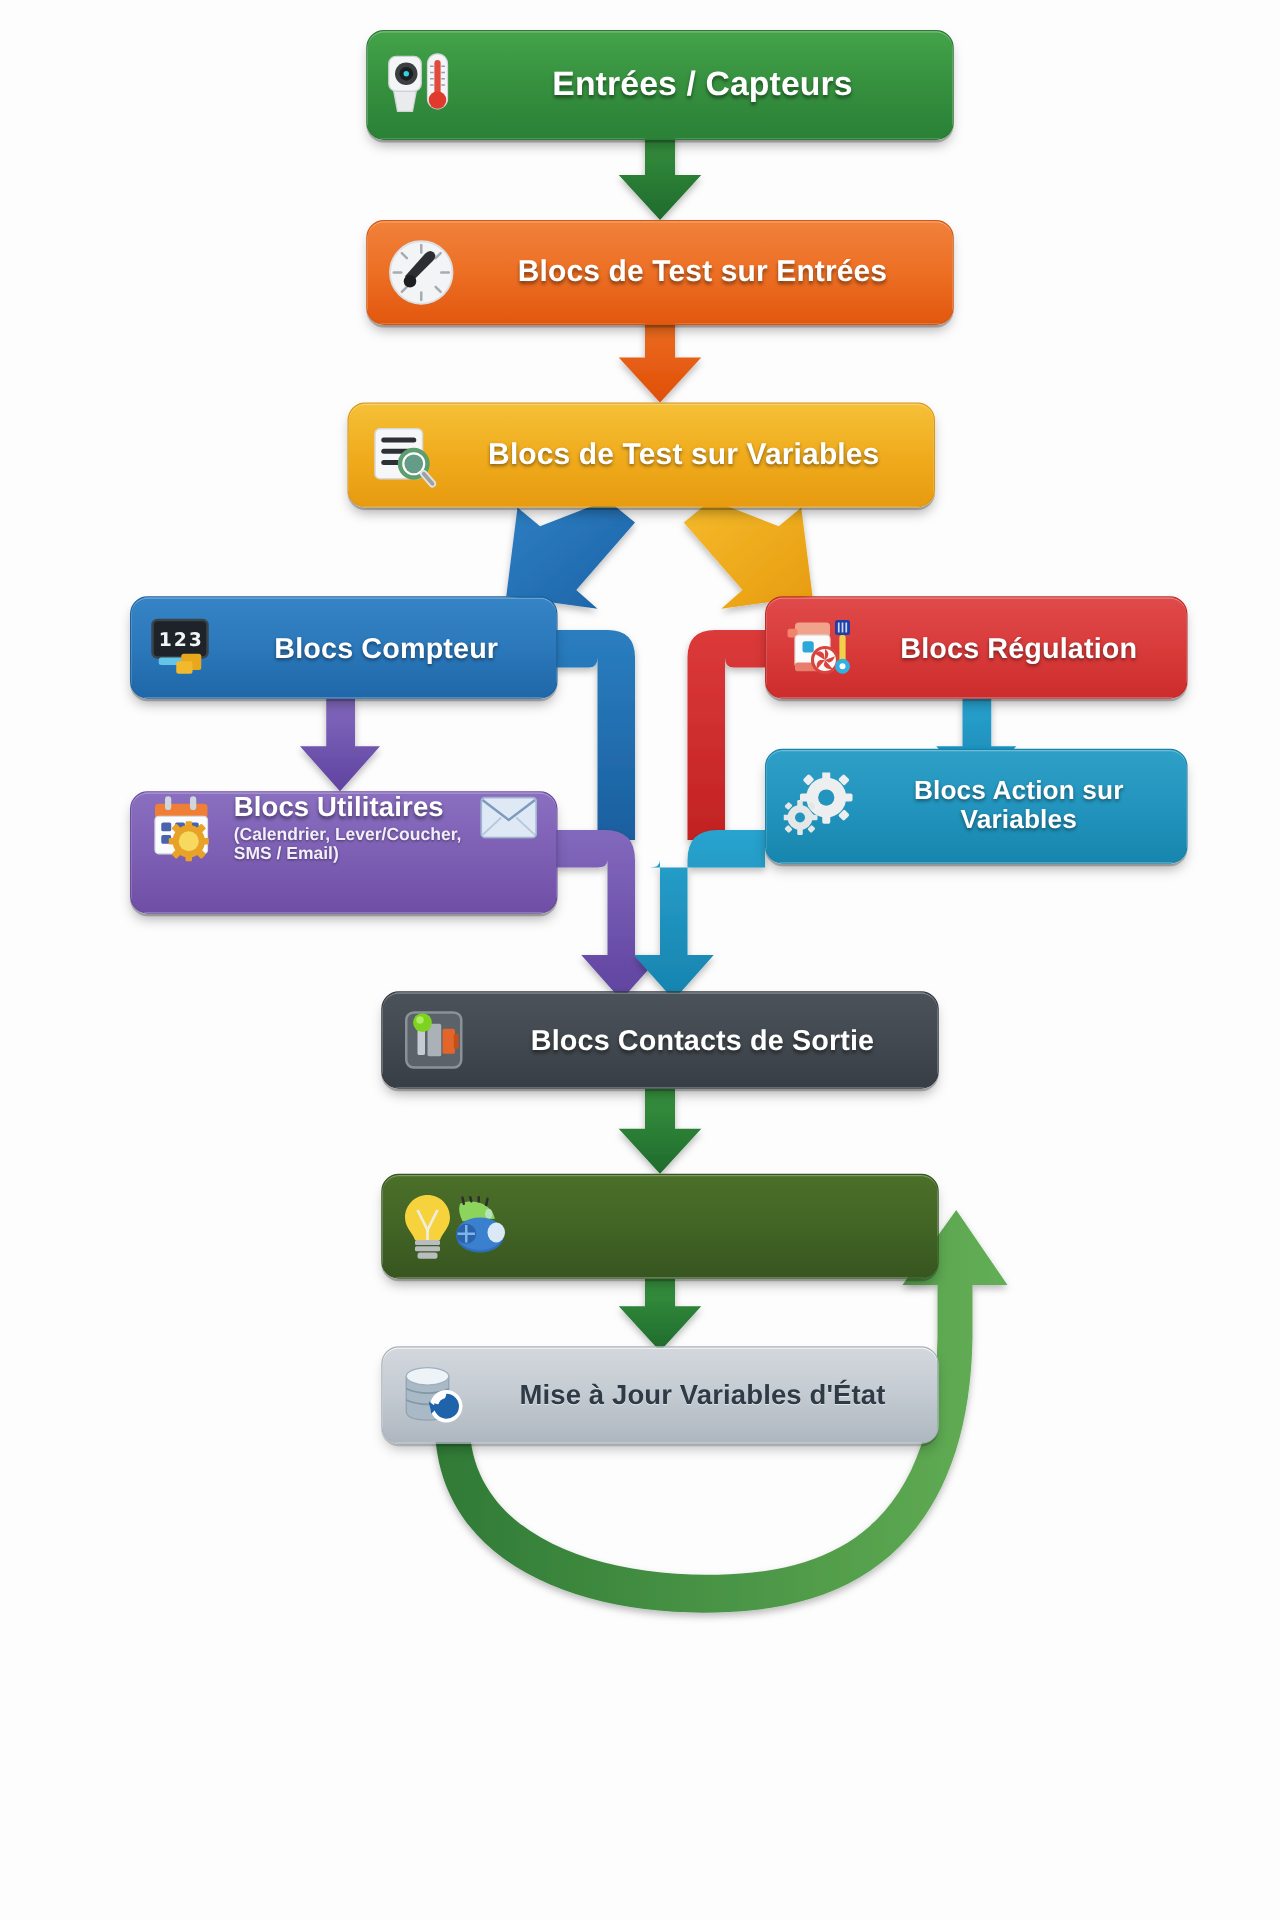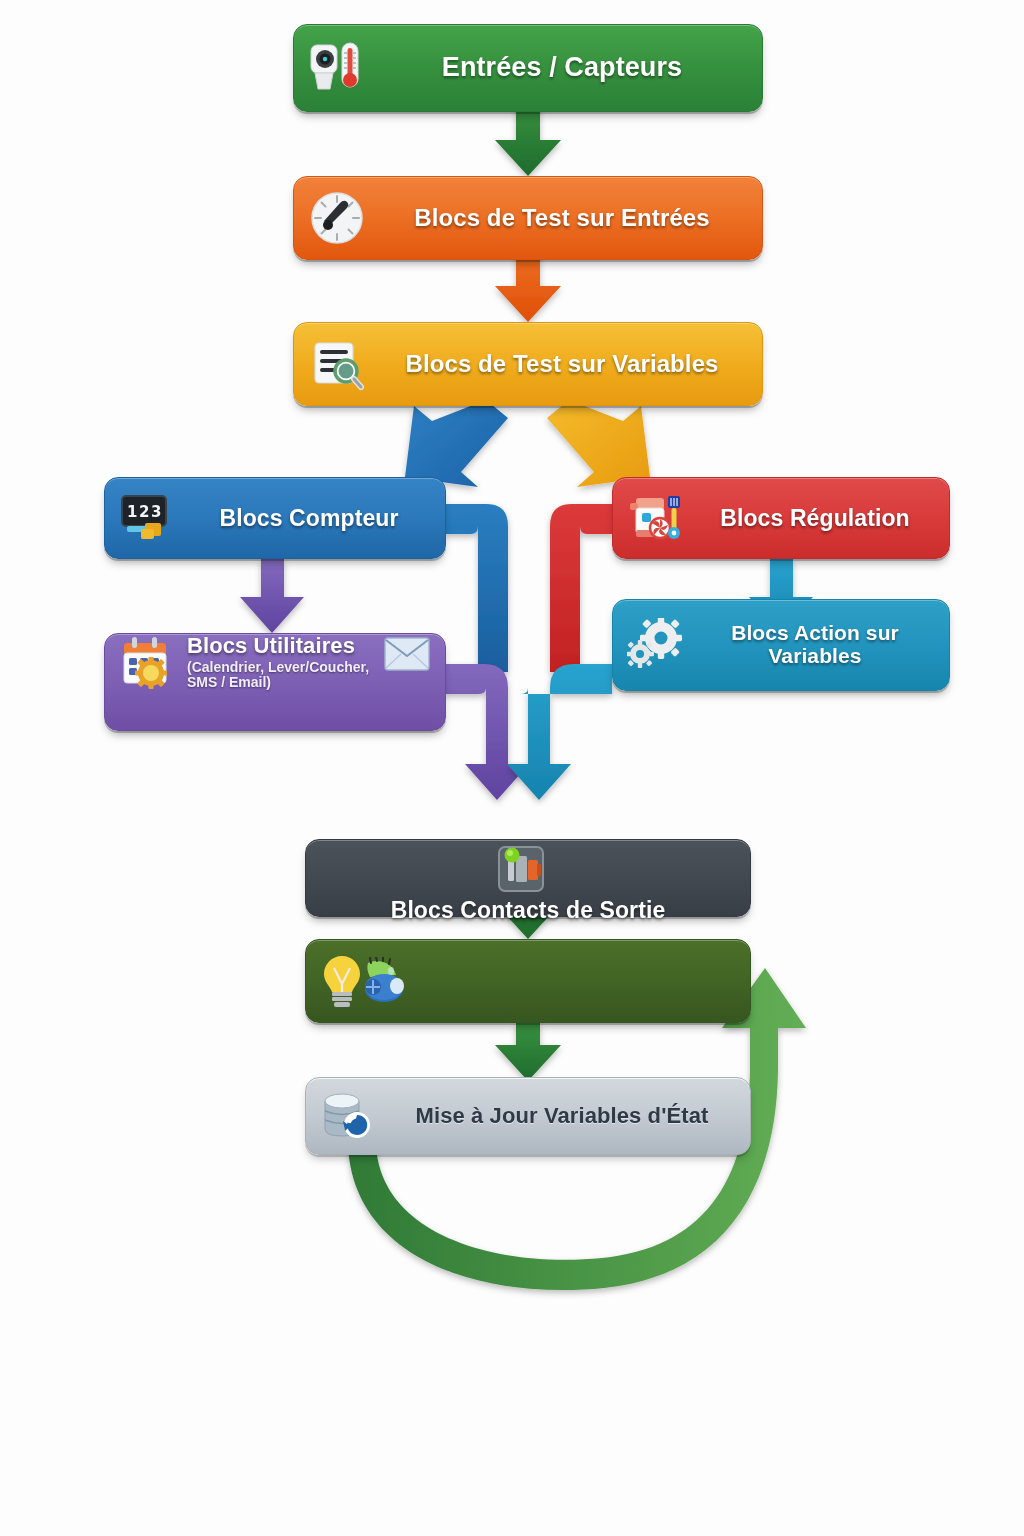--- a/index.html
+++ b/index.html
@@ -55,21 +55,21 @@
   #n-inputs .label{font-size:27px;}
 
   #n-test-in{
     left:277px;top:176px;width:470px;height:84px;
     background:linear-gradient(180deg,#f1813a 0%,#ec6f24 50%,#e2570e 100%);
     border:1px solid #d4560f;
   }
   #n-test-in .label{font-size:24px;}
 
   #n-test-var{
-    left:277px;top:322px;width:470px;height:84px;
+    left:262px;top:322px;width:470px;height:84px;
     background:linear-gradient(180deg,#f5c037 0%,#f0ac1d 50%,#e89b10 100%);
     border:1px solid #dc9611;
   }
   #n-test-var .label{font-size:24px;}
 
   #n-counter{
     left:88px;top:477px;width:342px;height:82px;
     background:linear-gradient(180deg,#3584c6 0%,#2b78ba 50%,#1f67a8 100%);
     border:1px solid #1d62a0;
   }
@@ -94,24 +94,23 @@
 
   #n-actvar{
     left:596px;top:599px;width:338px;height:92px;
     background:linear-gradient(180deg,#2ea0c8 0%,#2294bd 50%,#1786ae 100%);
     border:1px solid #1782aa;
     justify-content:flex-end;
   }
   #n-actvar .label{font-size:21px;}
 
   #n-contacts{
-    left:289px;top:839px;width:446px;height:78px;
+    left:289px;top:793px;width:446px;height:78px;
     background:linear-gradient(180deg,#4b525a 0%,#434950 50%,#383e45 100%);
     border:1px solid #343a41;
-    flex-direction:column;
   }
   #n-contacts .label{font-size:23px;}
 
   #n-equip{
     left:289px;top:939px;width:446px;height:84px;
     background:linear-gradient(180deg,#4b7029 0%,#426425 50%,#375620 100%);
     border:1px solid #365520;
   }
   #n-equip .label{font-size:20px;}
 

